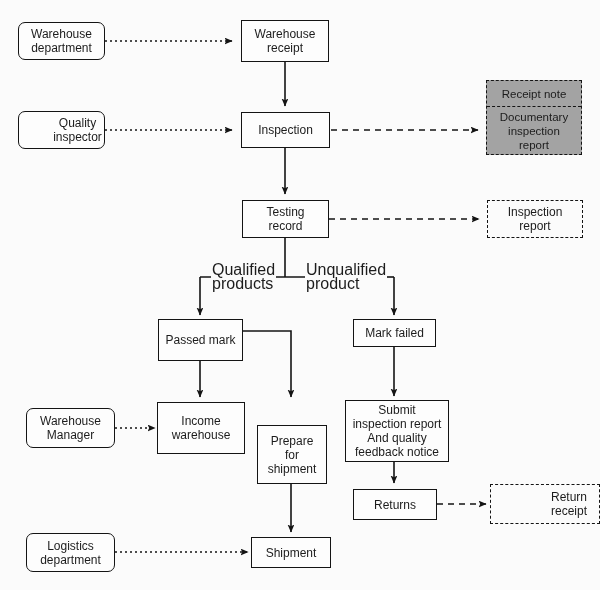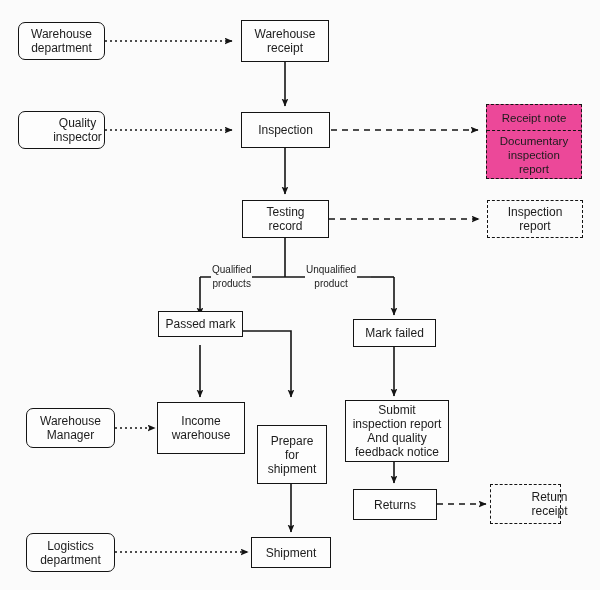--- a/index.html
+++ b/index.html
@@ -45,46 +45,45 @@
     background: #fdfdfd;
   }
   .doc {
     border: 1.9px dashed #141414;
     background: #fbfbfb;
   }
   .doc-stack {
     position: absolute;
     box-sizing: border-box;
     border: 1.9px dashed #141414;
-    background: #ec4899;
+    background: #a3a3a3;
     display: flex;
     flex-direction: column;
     z-index: 2;
-    margin-top: 24px;
   }
   .doc-stack .seg {
     flex: 1;
     display: flex;
     align-items: center;
     justify-content: center;
     text-align: center;
     font-size: 11.5px;
     line-height: 14px;
     color: #1c1c1c;
   }
   .doc-stack .seg.top {
     border-bottom: 1.9px dashed #141414;
     flex: 0 0 25px;
   }
   .edge-label {
     position: absolute;
-    font-size: 10px;
+    font-size: 16px;
     line-height: 14px;
     color: #1c1c1c;
-    text-align: center;
+    text-align: left;
     z-index: 3;
     white-space: nowrap;
     background: transparent;
   }
   .edge-label .l1 { display: block; background: #fbfbfb; padding: 0 1px; }
   .edge-label .l2 { display: block; background: #fbfbfb; padding: 0 1px; }
 </style>
 </head>
 <body>
 
@@ -180,21 +179,21 @@
   <div class="edge-label" style="left:211px; top:263px;">
     <span class="l1">Qualified</span>
     <span class="l2">products</span>
   </div>
 
   <div class="edge-label" style="left:305px; top:263px;">
     <span class="l1">Unqualified</span>
     <span class="l2">product</span>
   </div>
 
-  <div class="node proc" style="left:158px; top:311px; width:85px; height:26px;text-align:right;">
+  <div class="node proc" style="left:158px; top:319px; width:85px; height:42px;text-align:right;">
     <span>Passed mark</span>
   </div>
 
   <div class="node proc" style="left:353px; top:319px; width:83px; height:28px;">
     <span>Mark failed</span>
   </div>
 
   <div class="node actor" style="left:26px; top:408px; width:89px; height:40px; flex-direction:column;">
     <span>Warehouse</span>
     <span>Manager</span>
@@ -215,21 +214,21 @@
     <span>Submit</span>
     <span>inspection report</span>
     <span>And quality</span>
     <span>feedback notice</span>
   </div>
 
   <div class="node proc" style="left:353px; top:489px; width:84px; height:31px;">
     <span>Returns</span>
   </div>
 
-  <div class="node doc" style="left:490px; top:484px; width:71px; height:40px; flex-direction:column;padding-left:48px;">
+  <div class="node doc" style="left:490px; top:484px; width:110px; height:40px; flex-direction:column;padding-left:48px;">
     <span>Return</span>
     <span>receipt</span>
   </div>
 
   <div class="node actor" style="left:26px; top:533px; width:89px; height:39px; flex-direction:column;">
     <span>Logistics</span>
     <span>department</span>
   </div>
 
   <div class="node proc" style="left:251px; top:537px; width:80px; height:31px;">

